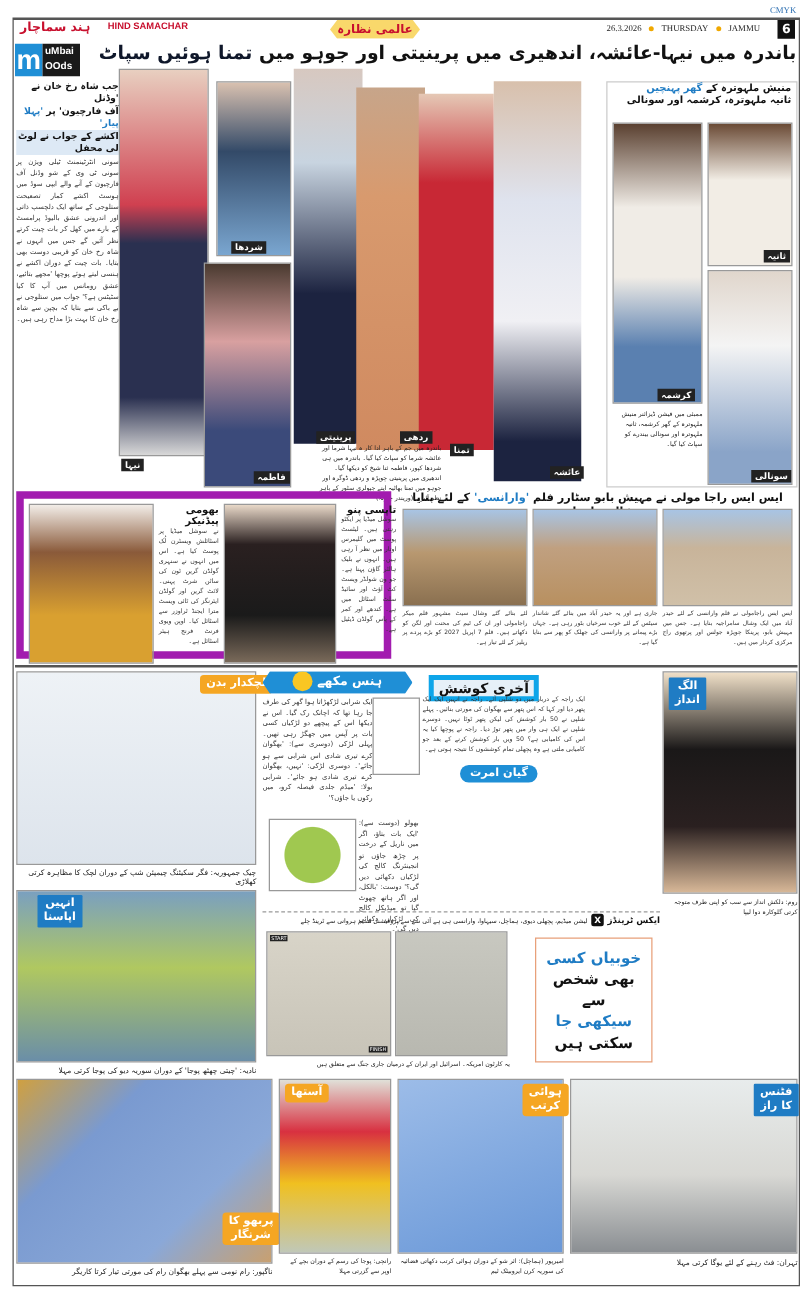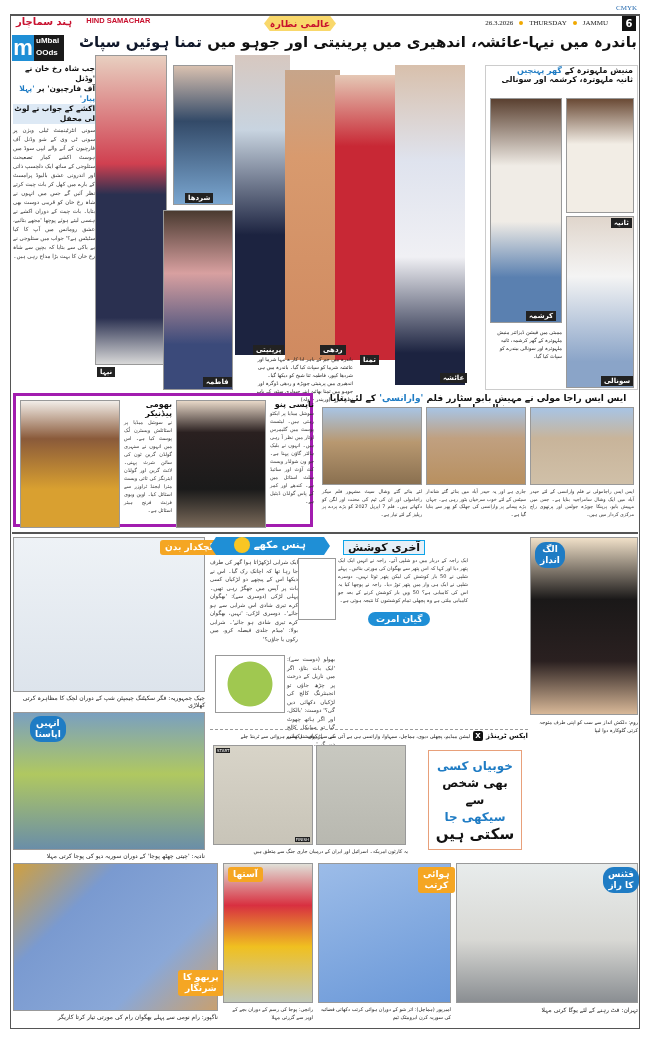--- a/index.html
+++ b/index.html
@@ -22,28 +22,28 @@
   .photo { background: linear-gradient(135deg,#c9b8a6,#8c7766); border: 1px solid #999; overflow: hidden; }
   .tag-dark { background: #222; color: #fff; font-size: 7px; font-weight: bold; padding: 1px 3px; position: absolute; }
   .col-text { font-size: 5.5px; line-height: 9px; color: #333; direction: rtl; text-align: justify; }
   .lead-head { font-size: 7.5px; line-height: 10px; font-weight: bold; direction: rtl; }
   .lead-head .blue { color: #1f7cc4; }
   .subhead { font-size: 8px; font-weight: bold; direction: rtl; text-align: right; }
   .hr { height: 1px; background: #888; }
   .banner { font-size: 11px; font-weight: bold; direction: rtl; text-align: center; }
   .banner .blue { color: #1f7cc4; }
   .orange-tag { background: #f5a623; color: #fff; font-weight: bold; font-size: 9px; padding: 2px 5px; border-radius: 3px; position: absolute; direction: rtl; text-align: center; line-height: 11px; }
-  .blue-tag { background: #1f7cc4; color: #fff; font-weight: bold; font-size: 9px; padding: 2px 5px; border-radius: 11px; position: absolute; direction: rtl; text-align: center; line-height: 11px; }
+  .blue-tag { background: #1f7cc4; color: #fff; font-weight: bold; font-size: 9px; padding: 2px 5px; border-radius: 1px; position: absolute; direction: rtl; text-align: center; line-height: 11px; }
   .caption { font-size: 6px; direction: rtl; text-align: right; color: #222; }
   .jokes-banner { background: #1f8fd6; color: #fff; font-weight: bold; font-size: 10px; text-align: center; line-height: 16px; clip-path: polygon(5% 0,95% 0,100% 50%,95% 100%,5% 100%,0 50%); }
   .quote-box { border: 1px solid #e8a07a; background: #fff; display: flex; flex-direction: column; align-items: center; justify-content: center; direction: rtl; font-weight: bold; }
   .q1 { color: #1f7cc4; font-size: 15px; line-height: 22px; }
   .q2 { color: #111; font-size: 15px; line-height: 22px; }
   .gyan-tag { background: #1f8fd6; color: #fff; border-radius: 10px; font-size: 9px; font-weight: bold; padding: 2px 8px; position: absolute; }
-  .akhri { font-size: 11px; font-weight: bold; background: #e6f0f8; border: 1px solid #0ea5e9; padding: 0 4px; position: absolute; }
+  .akhri { font-size: 11px; font-weight: bold; background: #e6f0f8; border: 4px solid #0ea5e9; padding: 0 4px; position: absolute; }
   .xtrend { font-size: 7px; font-weight: bold; direction: rtl; display: flex; align-items: center; gap: 3px; }
   .xicon { width: 10px; height: 10px; background: #111; color: #fff; font-size: 7px; text-align: center; line-height: 10px; border-radius: 2px; }
   .dashed { border-top: 1px dashed #999; }
   .emoji { width: 16px; height: 16px; background: #f9c623; border-radius: 50%; display: inline-block; vertical-align: middle; }
 </style>
 </head>
 <body>
 
 <div class="abs cmyk">CMYK</div>
 <div class="abs page"></div>
@@ -102,27 +102,27 @@
     <span>باندرہ میں جم کے باہر ادا کار ہ نیہا شرما اور عائشہ شرما کو سپاٹ کیا گیا۔ باندرہ میں ہی شردھا کپور، فاطمہ ثنا شیخ کو دیکھا گیا۔ اندھیری میں پرینیتی چوپڑہ و ردھی ڈوگرہ اور جوہو میں تمنا بھاٹیہ اپنے جیولری سٹور کے باہر نظر آئیں۔</span> <span>(وریندر چاولہ)</span>
   </div>
 </div>
 
 <div class="abs" style="left:485px;top:65px;width:153px;height:325px;border:1px solid #ccc;">
   <div class="subhead" style="padding-right:4px;"><span>منیش ملہوترہ کے</span> <span style="color:#1f7cc4;">گھر پہنچیں</span></div>
   <div class="subhead" style="padding-right:4px;">ثانیہ ملہوترہ، کرشمہ اور سونالی</div>
   <div class="abs photo" style="left:4px;top:32px;width:72px;height:225px;background:linear-gradient(180deg,#5a4030,#f0ece6 30%,#f0ece6 55%,#5a80b0 80%);"></div>
   <div class="abs photo" style="left:80px;top:32px;width:68px;height:115px;background:linear-gradient(180deg,#6a4a35,#f2ede5 40%);"></div>
   <div class="abs photo" style="left:80px;top:150px;width:68px;height:172px;background:linear-gradient(180deg,#e0d6cc,#f4f4f4 35%,#8aa4c8 85%);"></div>
-  <span class="tag-dark" style="left:125px;top:152px;">ثانیہ</span>
+  <span class="tag-dark" style="left:125px;top:134px;">ثانیہ</span>
   <span class="tag-dark" style="left:40px;top:245px;">کرشمہ</span>
   <span class="tag-dark" style="left:115px;top:310px;">سونالی</span>
   <div class="abs caption" style="left:4px;top:262px;width:72px;font-size:5px;line-height:8px;">ممبئی میں فیشن ڈیزائنر منیش ملہوترہ کے گھر کرشمہ، ثانیہ ملہوترہ اور سونالی بیندرے کو سپاٹ کیا گیا۔</div>
 </div>
 
-<div class="abs" style="left:13px;top:393px;width:300px;height:134px;border:3px solid #a21caf;">
+<div class="abs" style="left:13px;top:393px;width:300px;height:134px;border:6px solid #a21caf;">
   <div class="abs photo" style="left:4px;top:4px;width:100px;height:128px;background:linear-gradient(180deg,#f2ede8,#8a5a3a 30%,#d9a030 70%);"></div>
   <div class="abs" style="left:108px;top:4px;width:48px;">
     <div class="subhead">بھومی پیڈنیکر</div>
     <div class="col-text" style="font-size:5px;line-height:8px;">نے سوشل میڈیا پر اسٹائلش ویسٹرن لُک پوسٹ کیا ہے۔ اس میں انہوں نے سنہری گولڈن گرین ٹون کی ساٹن شرٹ پہنی۔ لائٹ گرین اور گولڈن ایئرنگز کی ٹائی ویسٹ مترا ایجنڈ ٹراوزر سے اسٹائل کیا۔ اوپن ویوی فرنٹ فرنج ہیئر اسٹائل ہے۔</div>
   </div>
   <div class="abs photo" style="left:160px;top:4px;width:90px;height:128px;background:linear-gradient(180deg,#e8d8c8,#2a2020 25%,#1a1a1a 70%,#7a6a5a);"></div>
   <div class="abs" style="left:254px;top:4px;width:44px;">
     <div class="subhead">تاپسی پنو</div>
     <div class="col-text" style="font-size:5px;line-height:8px;">سوشل میڈیا پر ایکٹو رہتی ہیں۔ لیٹسٹ پوسٹ میں گلیمرس اوتار میں نظر آ رہی ہیں۔ انہوں نے بلیک ہالٹر گاؤن پہنا ہے۔ جو ون شولڈر ویسٹ کٹ آؤٹ اور سائیڈ سلٹ اسٹائل میں ہے۔ کندھے اور کمر کے پاس گولڈن ڈیٹیل ہے۔</div>
   </div>
@@ -184,21 +184,21 @@
   <span class="abs" style="right:2px;bottom:2px;font-size:4px;background:#222;color:#fff;padding:0 1px;">FINISH</span>
 </div>
 <div class="abs photo" style="left:316px;top:745px;width:90px;height:100px;background:linear-gradient(180deg,#c8c8c0,#b8b8b0);"></div>
 <div class="abs caption" style="left:213px;top:848px;width:195px;font-size:5px;">یہ کارٹون امریکہ۔ اسرائیل اور ایران کے درمیان جاری جنگ سے متعلق ہیں</div>
 
 <div class="abs quote-box" style="left:428px;top:750px;width:94px;height:100px;">
   <div class="q1" style="font-size:12px;line-height:17px;">خوبیاں کسی</div>
   <div class="q2" style="font-size:12px;line-height:17px;">بھی شخص</div>
   <div class="q2" style="font-size:12px;line-height:17px;">سے</div>
   <div class="q1" style="font-size:12px;line-height:17px;">سیکھی جا</div>
-  <div class="q2" style="font-size:15px;line-height:17px;">سکتی ہیں</div>
+  <div class="q2" style="font-size:12px;line-height:17px;">سکتی ہیں</div>
 </div>
 
 <div class="abs photo" style="left:13px;top:863px;width:205px;height:148px;background:linear-gradient(135deg,#d0a040,#7a9ad0 30%,#8aa8d8 70%,#c8a070);"></div>
 <div class="orange-tag" style="left:178px;top:970px;">
   <div>پربھو کا</div>
     <div>شرنگار</div>
 </div>
 <div class="abs caption" style="left:13px;top:1013px;width:205px;">ناگپور: رام نومی سے پہلے بھگوان رام کی مورتی تیار کرتا کاریگر</div>
 
 <div class="abs photo" style="left:223px;top:863px;width:90px;height:140px;background:linear-gradient(180deg,#e0e0d8,#d83040 30%,#f0c020 60%,#c0c8b8);"></div>

